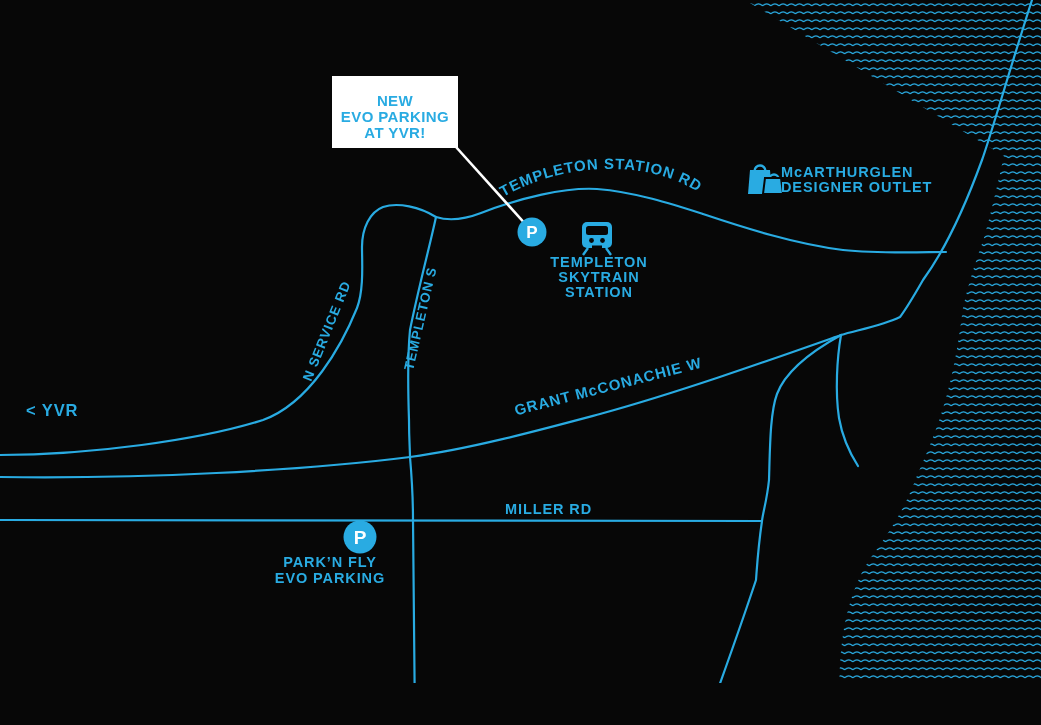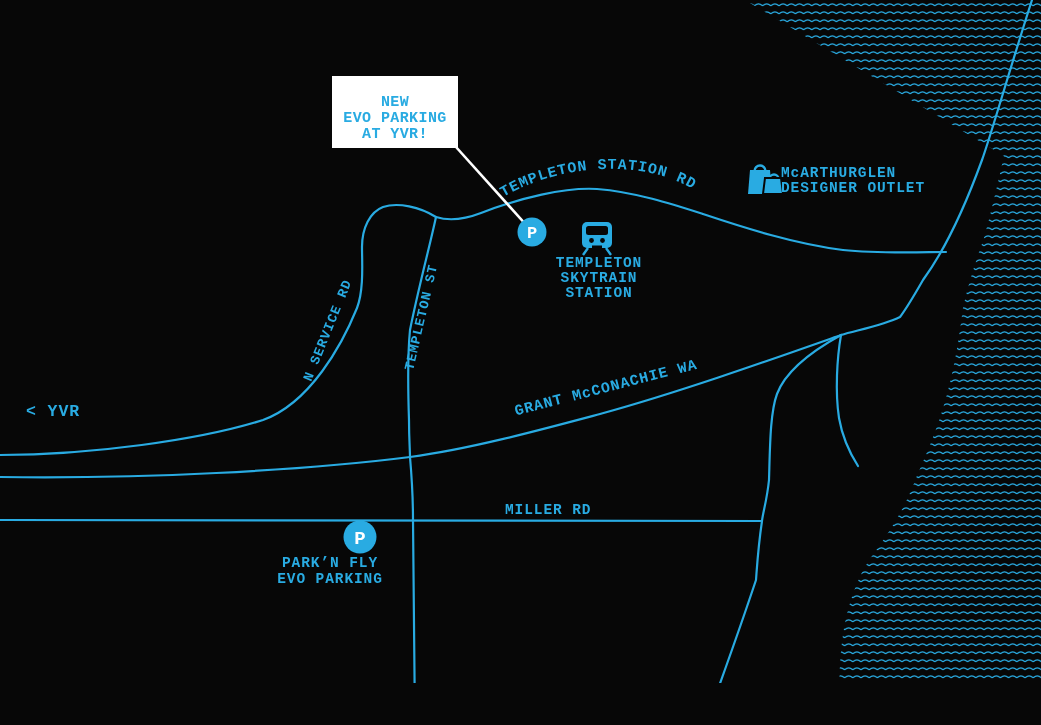--- a/index.html
+++ b/index.html
@@ -1,20 +1,20 @@
 <!DOCTYPE html>
 <html style="--background: #070707; --accent: #29abe2; --callout_bg: #ffffff; --marker_letter: #ffffff;"><head>
 <meta charset="utf-8">
 <style>
   :root{
     --background:#070707; --accent:#29abe2; --callout_bg:#ffffff; --marker_letter:#ffffff;
   }
   html,body{margin:0;padding:0;background:var(--background);}
   .stage{position:relative;width:1041px;height:683px;background:var(--background);overflow:hidden;
-         font-family:Liberation Mono, monospace;}
+         font-family:Liberation Sans, sans-serif;}
   svg{display:block}
   .road{fill:none;stroke:var(--accent);stroke-width:2.2;stroke-linecap:round;}
   .pointer{stroke:var(--callout_bg);stroke-width:2.6;}
   .wave{fill:none;stroke:var(--accent);stroke-width:1.3;}
   .water-fill{fill:url(#waves);}
   .callout-box{fill:var(--callout_bg);}
   .map-label{fill:var(--accent);font-weight:bold;letter-spacing:.9px;}
   .lbl-15{font-size:15px;} .lbl-145{font-size:14.5px;} .lbl-135{font-size:13.5px;} .lbl-165{font-size:16.5px;}
   .callout-text{fill:var(--accent);font-weight:bold;font-size:15px;letter-spacing:.4px;text-anchor:middle;}
   .marker-circle{fill:var(--accent);}

